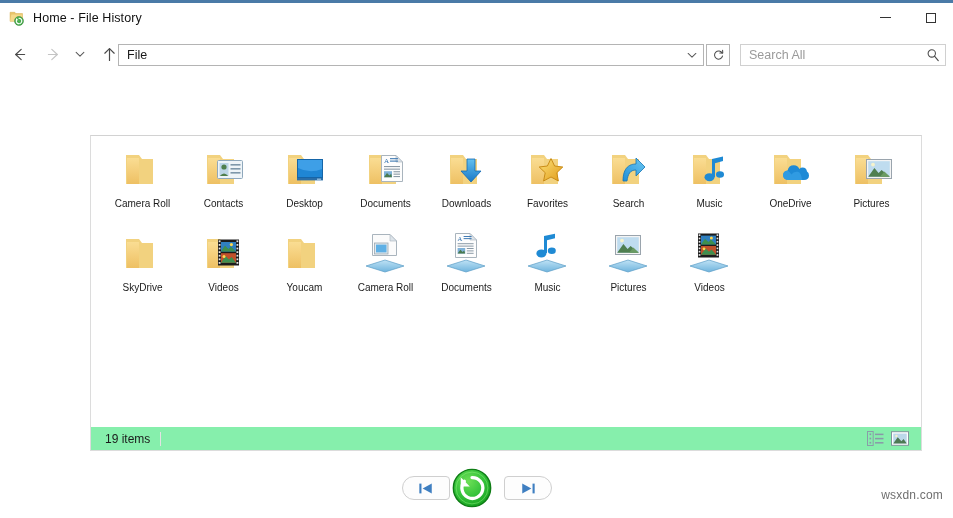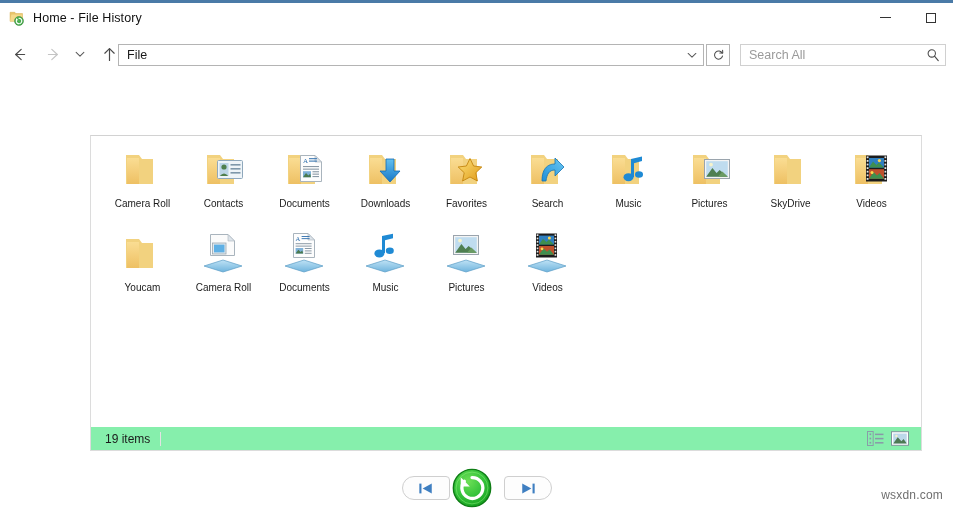--- a/index.html
+++ b/index.html
@@ -271,20 +271,40 @@
               <rect x="13.5" y="12" width="10" height="1.6" fill="#7e97aa"></rect>
             </svg>
           </div>
           <div class="item-label">Contacts</div>
         </div>
         <div class="grid-item">
           <div class="item-icon">
             <svg width="46" height="40" viewBox="0 0 46 40" style="position:absolute;left:1px;top:2px;">
               <path d="M6 5 L19 5 L19 34 L6 34 Z" fill="#f0cf7a"></path>
               <path d="M6 5 L19 5 L22 9 L33 9 L33 34 L6 34 Z" fill="#f2d27f"></path>
+              <linearGradient id="fg3" x1="0" y1="0" x2="0" y2="1">
+                <stop offset="0%" stop-color="#fadd93"></stop>
+                <stop offset="100%" stop-color="#eec063"></stop>
+              </linearGradient>
+              <path d="M7 8 L19 8 L19 34 L7 34 Z" fill="url(#fg3)"></path>
+            </svg>
+            <svg width="26" height="22" viewBox="0 0 26 22" style="position:absolute;left:16px;top:11px;">
+              <rect x="0.5" y="0.5" width="25" height="18" fill="#1f86d4" stroke="#1565a8"></rect>
+              <path d="M1 1 L25 1 L25 10 Q13 15 1 9 Z" fill="#4aa7ee" opacity="0.75"></path>
+              <rect x="0" y="19" width="26" height="2.4" fill="#2a6ea8"></rect>
+              <rect x="20" y="19.6" width="4" height="1.2" fill="#9fc6e4"></rect>
+            </svg>
+          </div>
+          <div class="item-label">Desktop</div>
+        </div>
+        <div class="grid-item">
+          <div class="item-icon">
+            <svg width="46" height="40" viewBox="0 0 46 40" style="position:absolute;left:1px;top:2px;">
+              <path d="M6 5 L19 5 L19 34 L6 34 Z" fill="#f0cf7a"></path>
+              <path d="M6 5 L19 5 L22 9 L33 9 L33 34 L6 34 Z" fill="#f2d27f"></path>
               <linearGradient id="fg4" x1="0" y1="0" x2="0" y2="1">
                 <stop offset="0%" stop-color="#fadd93"></stop>
                 <stop offset="100%" stop-color="#eec063"></stop>
               </linearGradient>
               <path d="M7 8 L19 8 L19 34 L7 34 Z" fill="url(#fg4)"></path>
             </svg>
             <svg width="22" height="27" viewBox="0 0 22 27" style="position:absolute;left:19px;top:7px;">
               <path d="M0.5 0.5 L15 0.5 L21.5 7 L21.5 26.5 L0.5 26.5 Z" fill="#fdfdfd" stroke="#a9b4bd"></path>
               <path d="M15 0.5 L21.5 7 L15 7 Z" fill="#dde4ea" stroke="#a9b4bd" stroke-width="0.6"></path>
               <text x="3" y="8" font-family="Liberation Serif, serif" font-size="7" fill="#2f6fad">A</text>
@@ -375,20 +395,38 @@
               </linearGradient>
               <path d="M7 8 L19 8 L19 34 L7 34 Z" fill="url(#fg8)"></path>
             </svg>
             <svg width="24" height="28" viewBox="0 0 24 28" style="position:absolute;left:17px;top:7px;">
               <path d="M9 22 L9 4 L20 1.5 L20 6 L12 8.2 L12 22 Z" fill="#1f8ad4"></path>
               <ellipse cx="6.5" cy="22.2" rx="5" ry="4" fill="#1f8ad4"></ellipse>
               <ellipse cx="17" cy="19.5" rx="4" ry="3.2" fill="#1f8ad4"></ellipse>
             </svg>
           </div>
           <div class="item-label">Music</div>
+        </div>
+        <div class="grid-item">
+          <div class="item-icon">
+            <svg width="46" height="40" viewBox="0 0 46 40" style="position:absolute;left:1px;top:2px;">
+              <path d="M6 5 L19 5 L19 34 L6 34 Z" fill="#f0cf7a"></path>
+              <path d="M6 5 L19 5 L22 9 L33 9 L33 34 L6 34 Z" fill="#f2d27f"></path>
+              <linearGradient id="fg9" x1="0" y1="0" x2="0" y2="1">
+                <stop offset="0%" stop-color="#fadd93"></stop>
+                <stop offset="100%" stop-color="#eec063"></stop>
+              </linearGradient>
+              <path d="M7 8 L19 8 L19 34 L7 34 Z" fill="url(#fg9)"></path>
+            </svg>
+            <svg width="28" height="20" viewBox="0 0 28 20" style="position:absolute;left:15px;top:14px;">
+              <path d="M7 18 Q1 18 1 13.2 Q1 9 5.6 8.4 Q6.6 3.2 11.8 3.2 Q16 3.2 17.4 7 Q18.6 5.6 20.6 5.6 Q24.4 5.6 25 9.6 Q27 10.6 27 13.6 Q27 18 22 18 Z" fill="#1e8ad6"></path>
+              <path d="M7 18 Q1 18 1 13.2 Q1 9 5.6 8.4 Q7.6 9.6 9.4 12.4 Q11.6 9 16 9.8 Q19 10.4 20 18 Z" fill="#3ba5e8" opacity="0.65"></path>
+            </svg>
+          </div>
+          <div class="item-label">OneDrive</div>
         </div>
         <div class="grid-item">
           <div class="item-icon">
             <svg width="46" height="40" viewBox="0 0 46 40" style="position:absolute;left:1px;top:2px;">
               <path d="M6 5 L19 5 L19 34 L6 34 Z" fill="#f0cf7a"></path>
               <path d="M6 5 L19 5 L22 9 L33 9 L33 34 L6 34 Z" fill="#f2d27f"></path>
               <linearGradient id="fg10" x1="0" y1="0" x2="0" y2="1">
                 <stop offset="0%" stop-color="#fadd93"></stop>
                 <stop offset="100%" stop-color="#eec063"></stop>
               </linearGradient>

